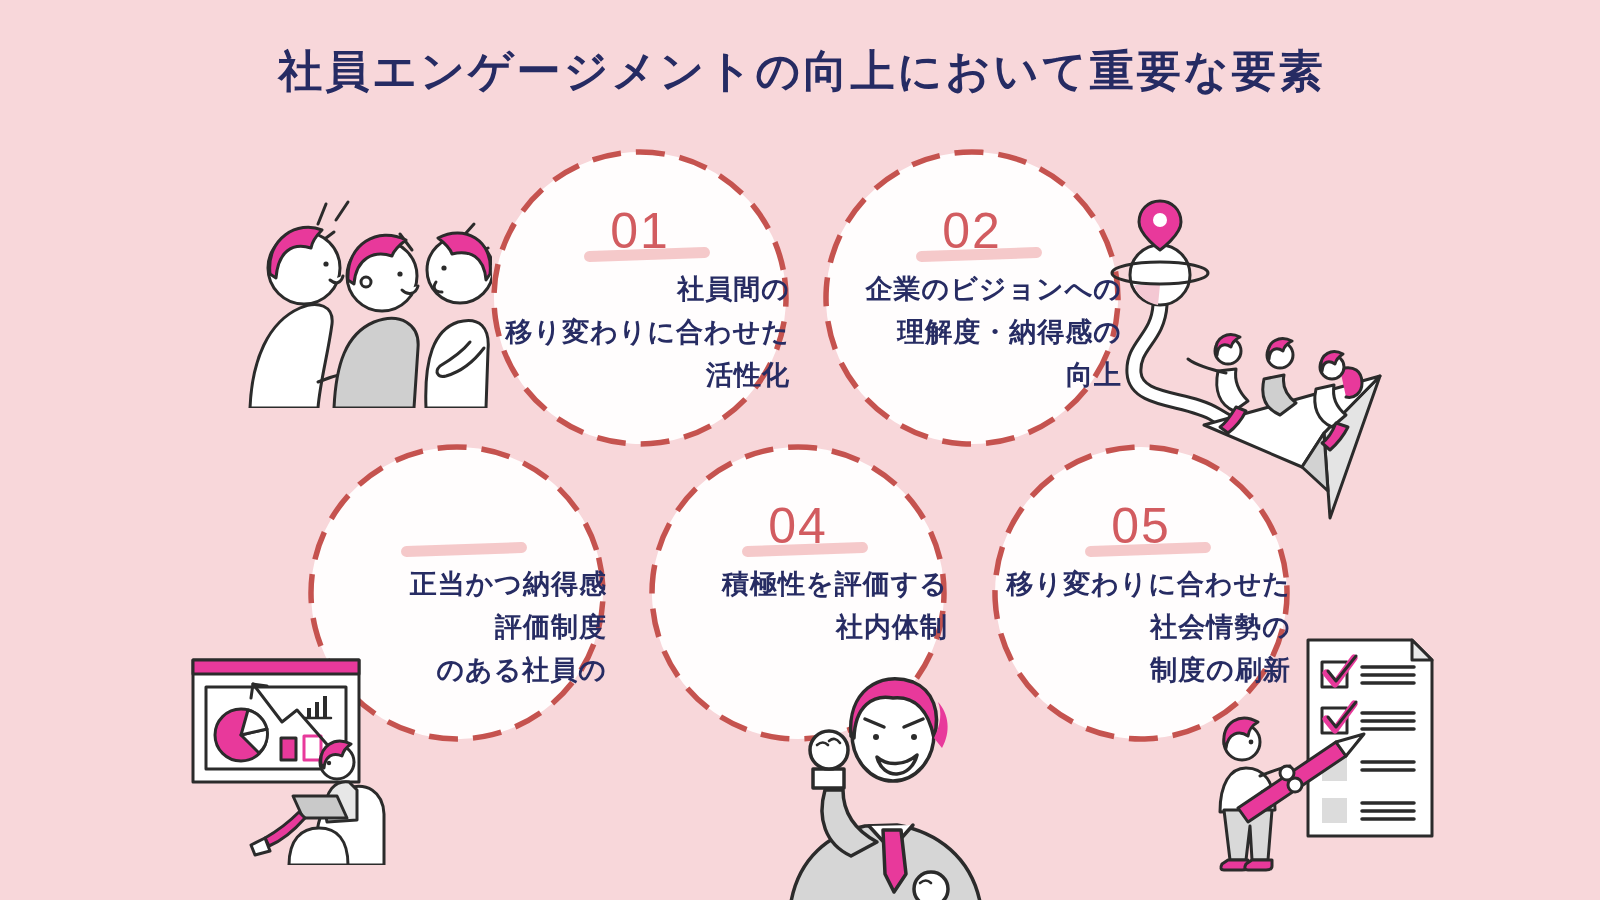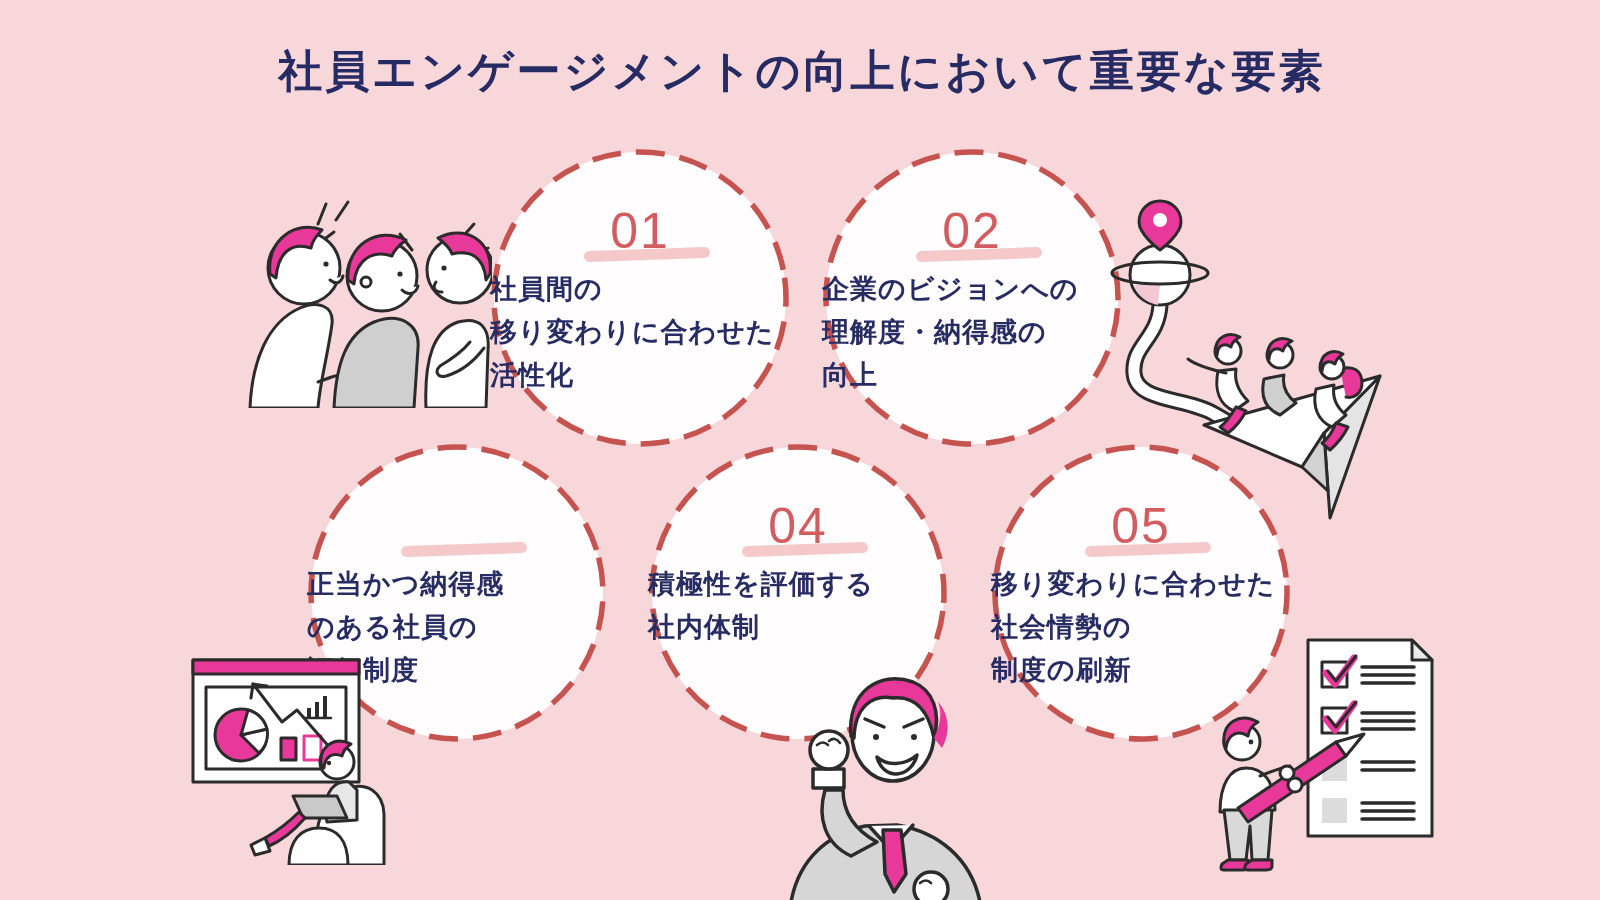--- a/index.html
+++ b/index.html
@@ -19,21 +19,21 @@
     position:absolute;top:42px;left:0;width:100%;text-align:center;
     font-size:50px;font-weight:500;letter-spacing:2px;
     color:var(--number-color,#d25c60);z-index:2;margin-top:12px;
   }
   .factor .brush{
     position:absolute;top:101px;left:50%;width:126px;height:11px;margin-left:-56px;
     background:var(--number-underline,#f3bcbd);border-radius:6px;
     transform:rotate(-2deg);opacity:.8;z-index:1;
   }
   .factor .lines{
-    position:absolute;top:120px;left:0;width:100%;text-align:left;
+    position:absolute;top:120px;left:0;width:100%;text-align:right;
     font-size:27px;font-weight:700;letter-spacing:1px;line-height:43px;
     color:var(--body-text,#272c63);z-index:2;
   }
   .f1{left:490px;top:148px}
   .f2{left:822px;top:148px}
   .f3{left:307px;top:443px}
   .f4{left:648px;top:443px}
   .f5{left:991px;top:443px}
   .illus{position:absolute;z-index:3;}
   .illusA{left:222px;top:198px;width:270px;height:210px;}
@@ -75,22 +75,22 @@
     </div>
   </div>
 
   <div class="factor f3">
     <svg class="ring" viewBox="0 0 300 300">
       <circle cx="150" cy="150" r="146" fill="#fffdfd" stroke="#c5534f" stroke-width="5.5" stroke-dasharray="29 15" transform="rotate(-14 150 150)"></circle>
     </svg>
     <div class="brush"></div>
     <div class="lines">
       <div>正当かつ納得感</div>
+      <div>評価制度</div>
       <div>のある社員の</div>
-      <div>評価制度</div>
     </div>
   </div>
 
   <div class="factor f4">
     <svg class="ring" viewBox="0 0 300 300">
       <circle cx="150" cy="150" r="146" fill="#fffdfd" stroke="#c5534f" stroke-width="5.5" stroke-dasharray="29 15" transform="rotate(7 150 150)"></circle>
     </svg>
     <div class="num">04</div>
     <div class="brush"></div>
     <div class="lines">

